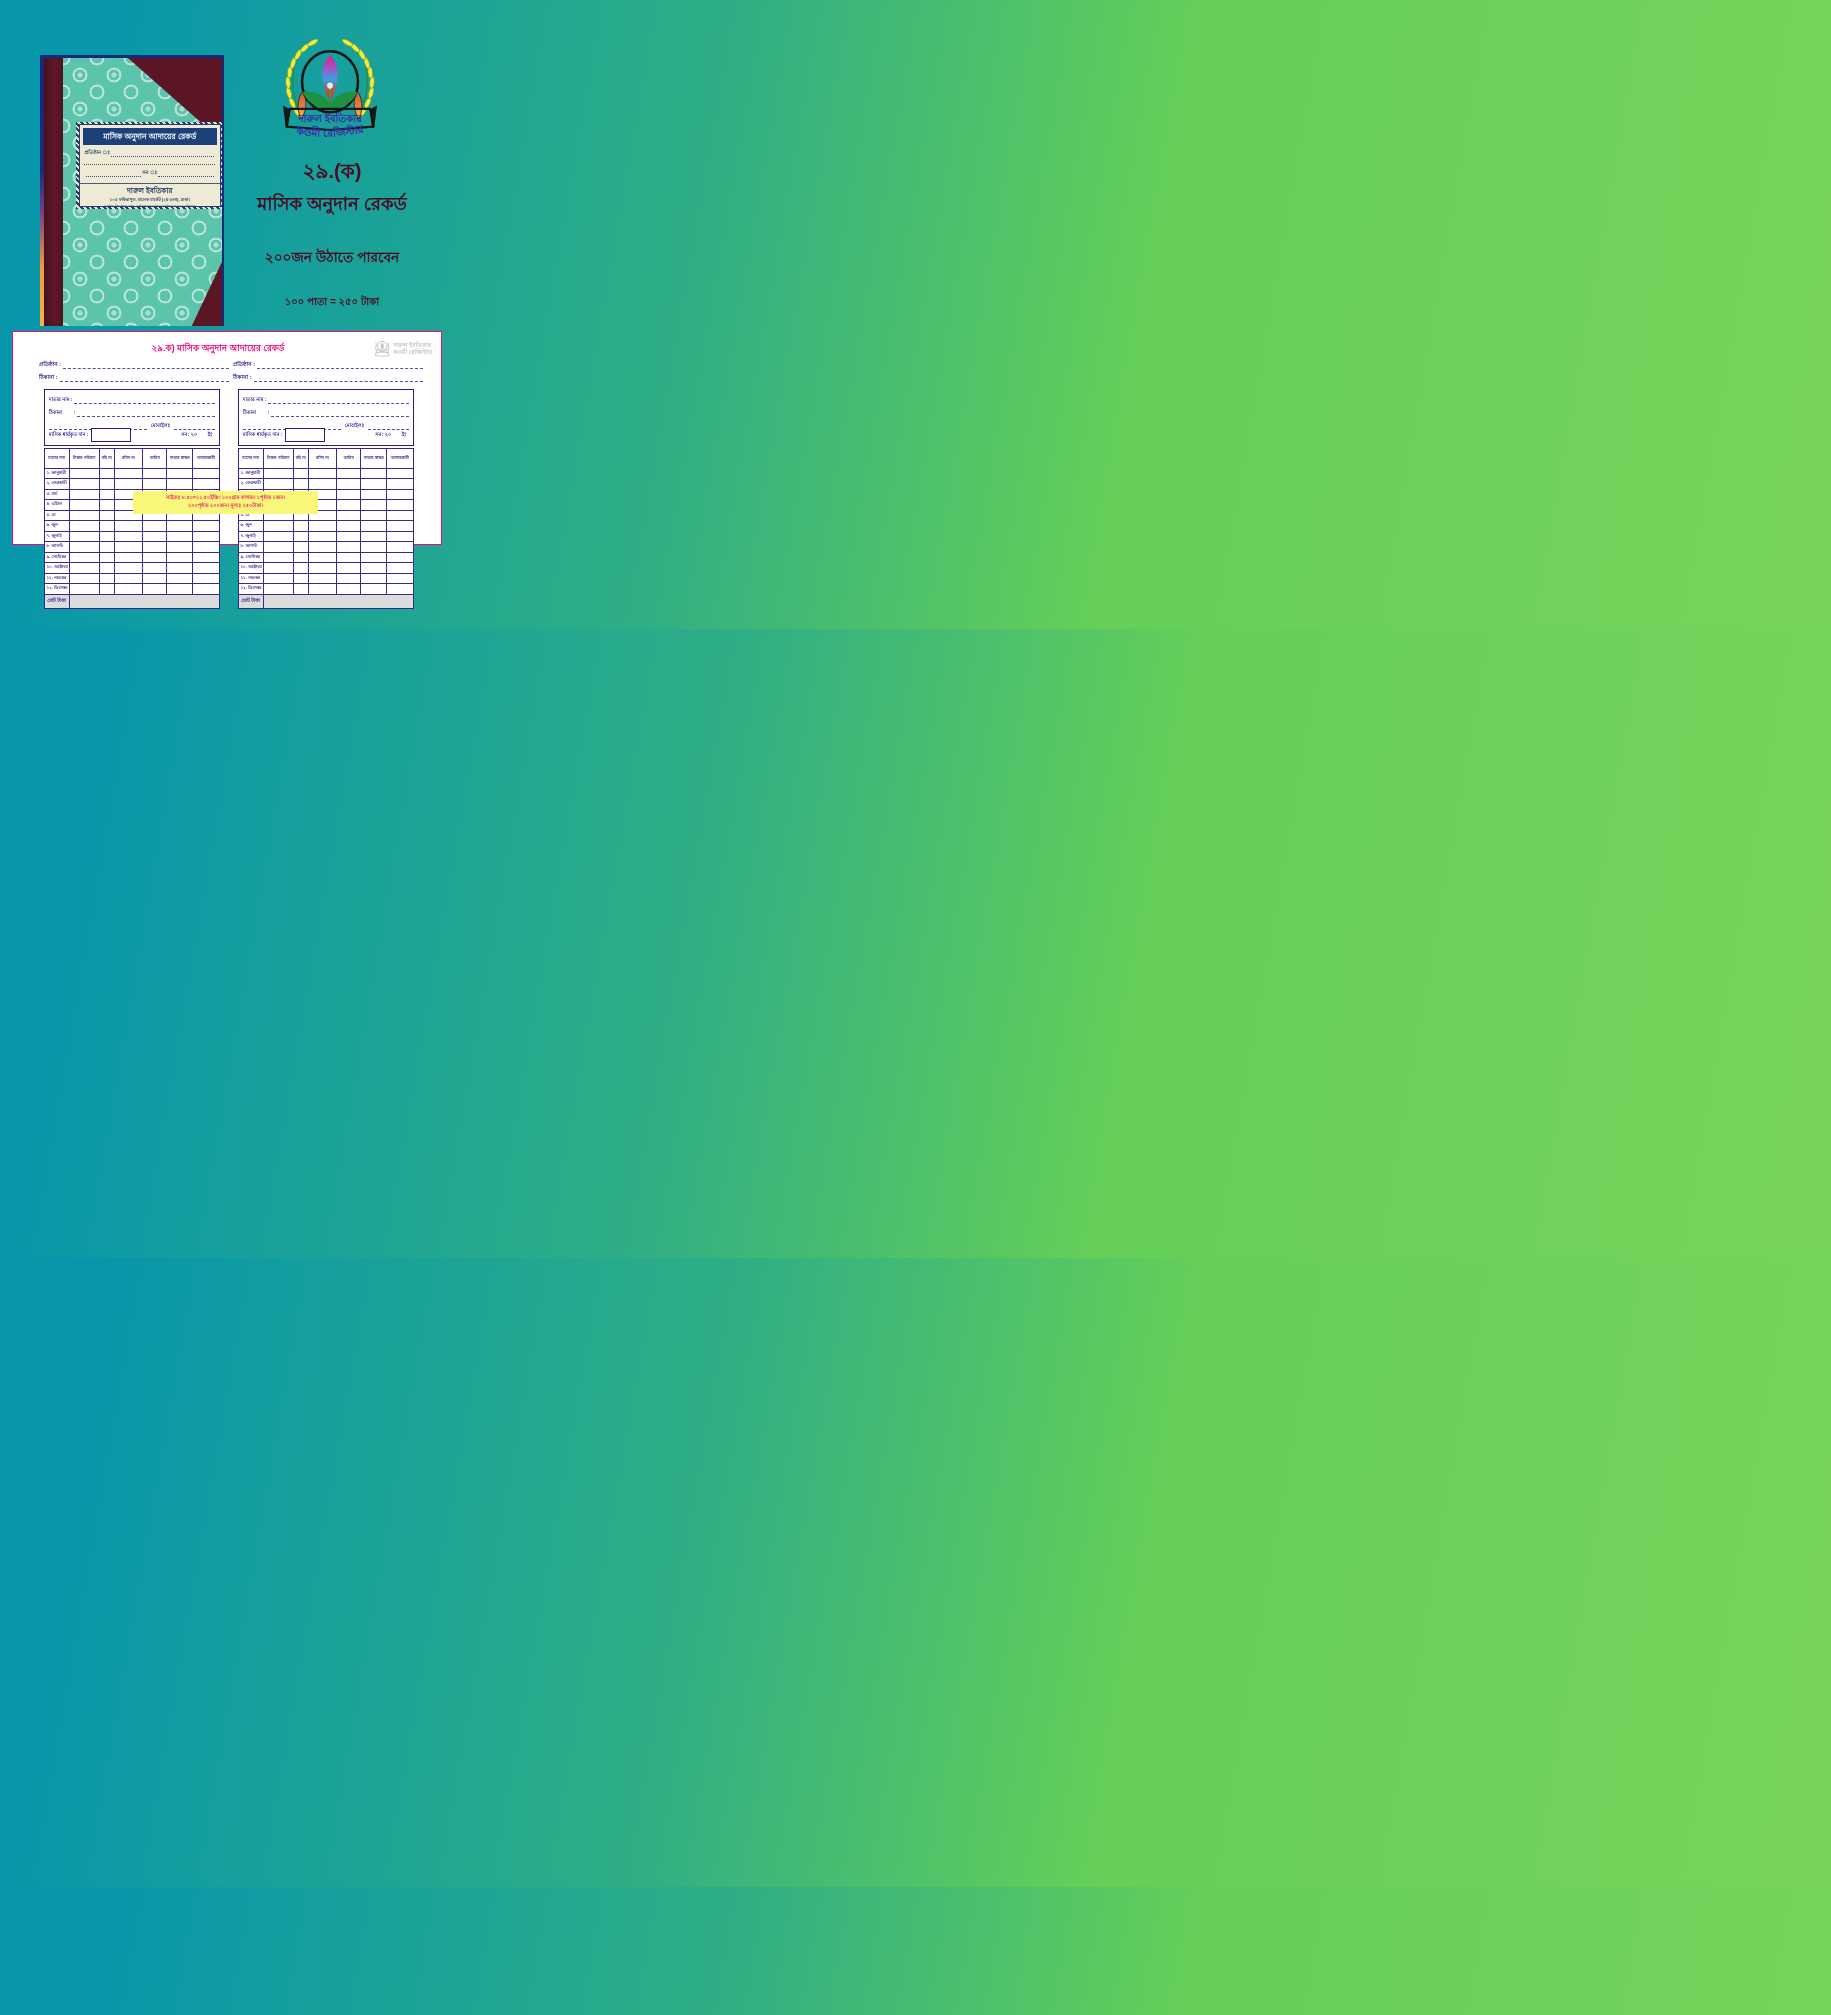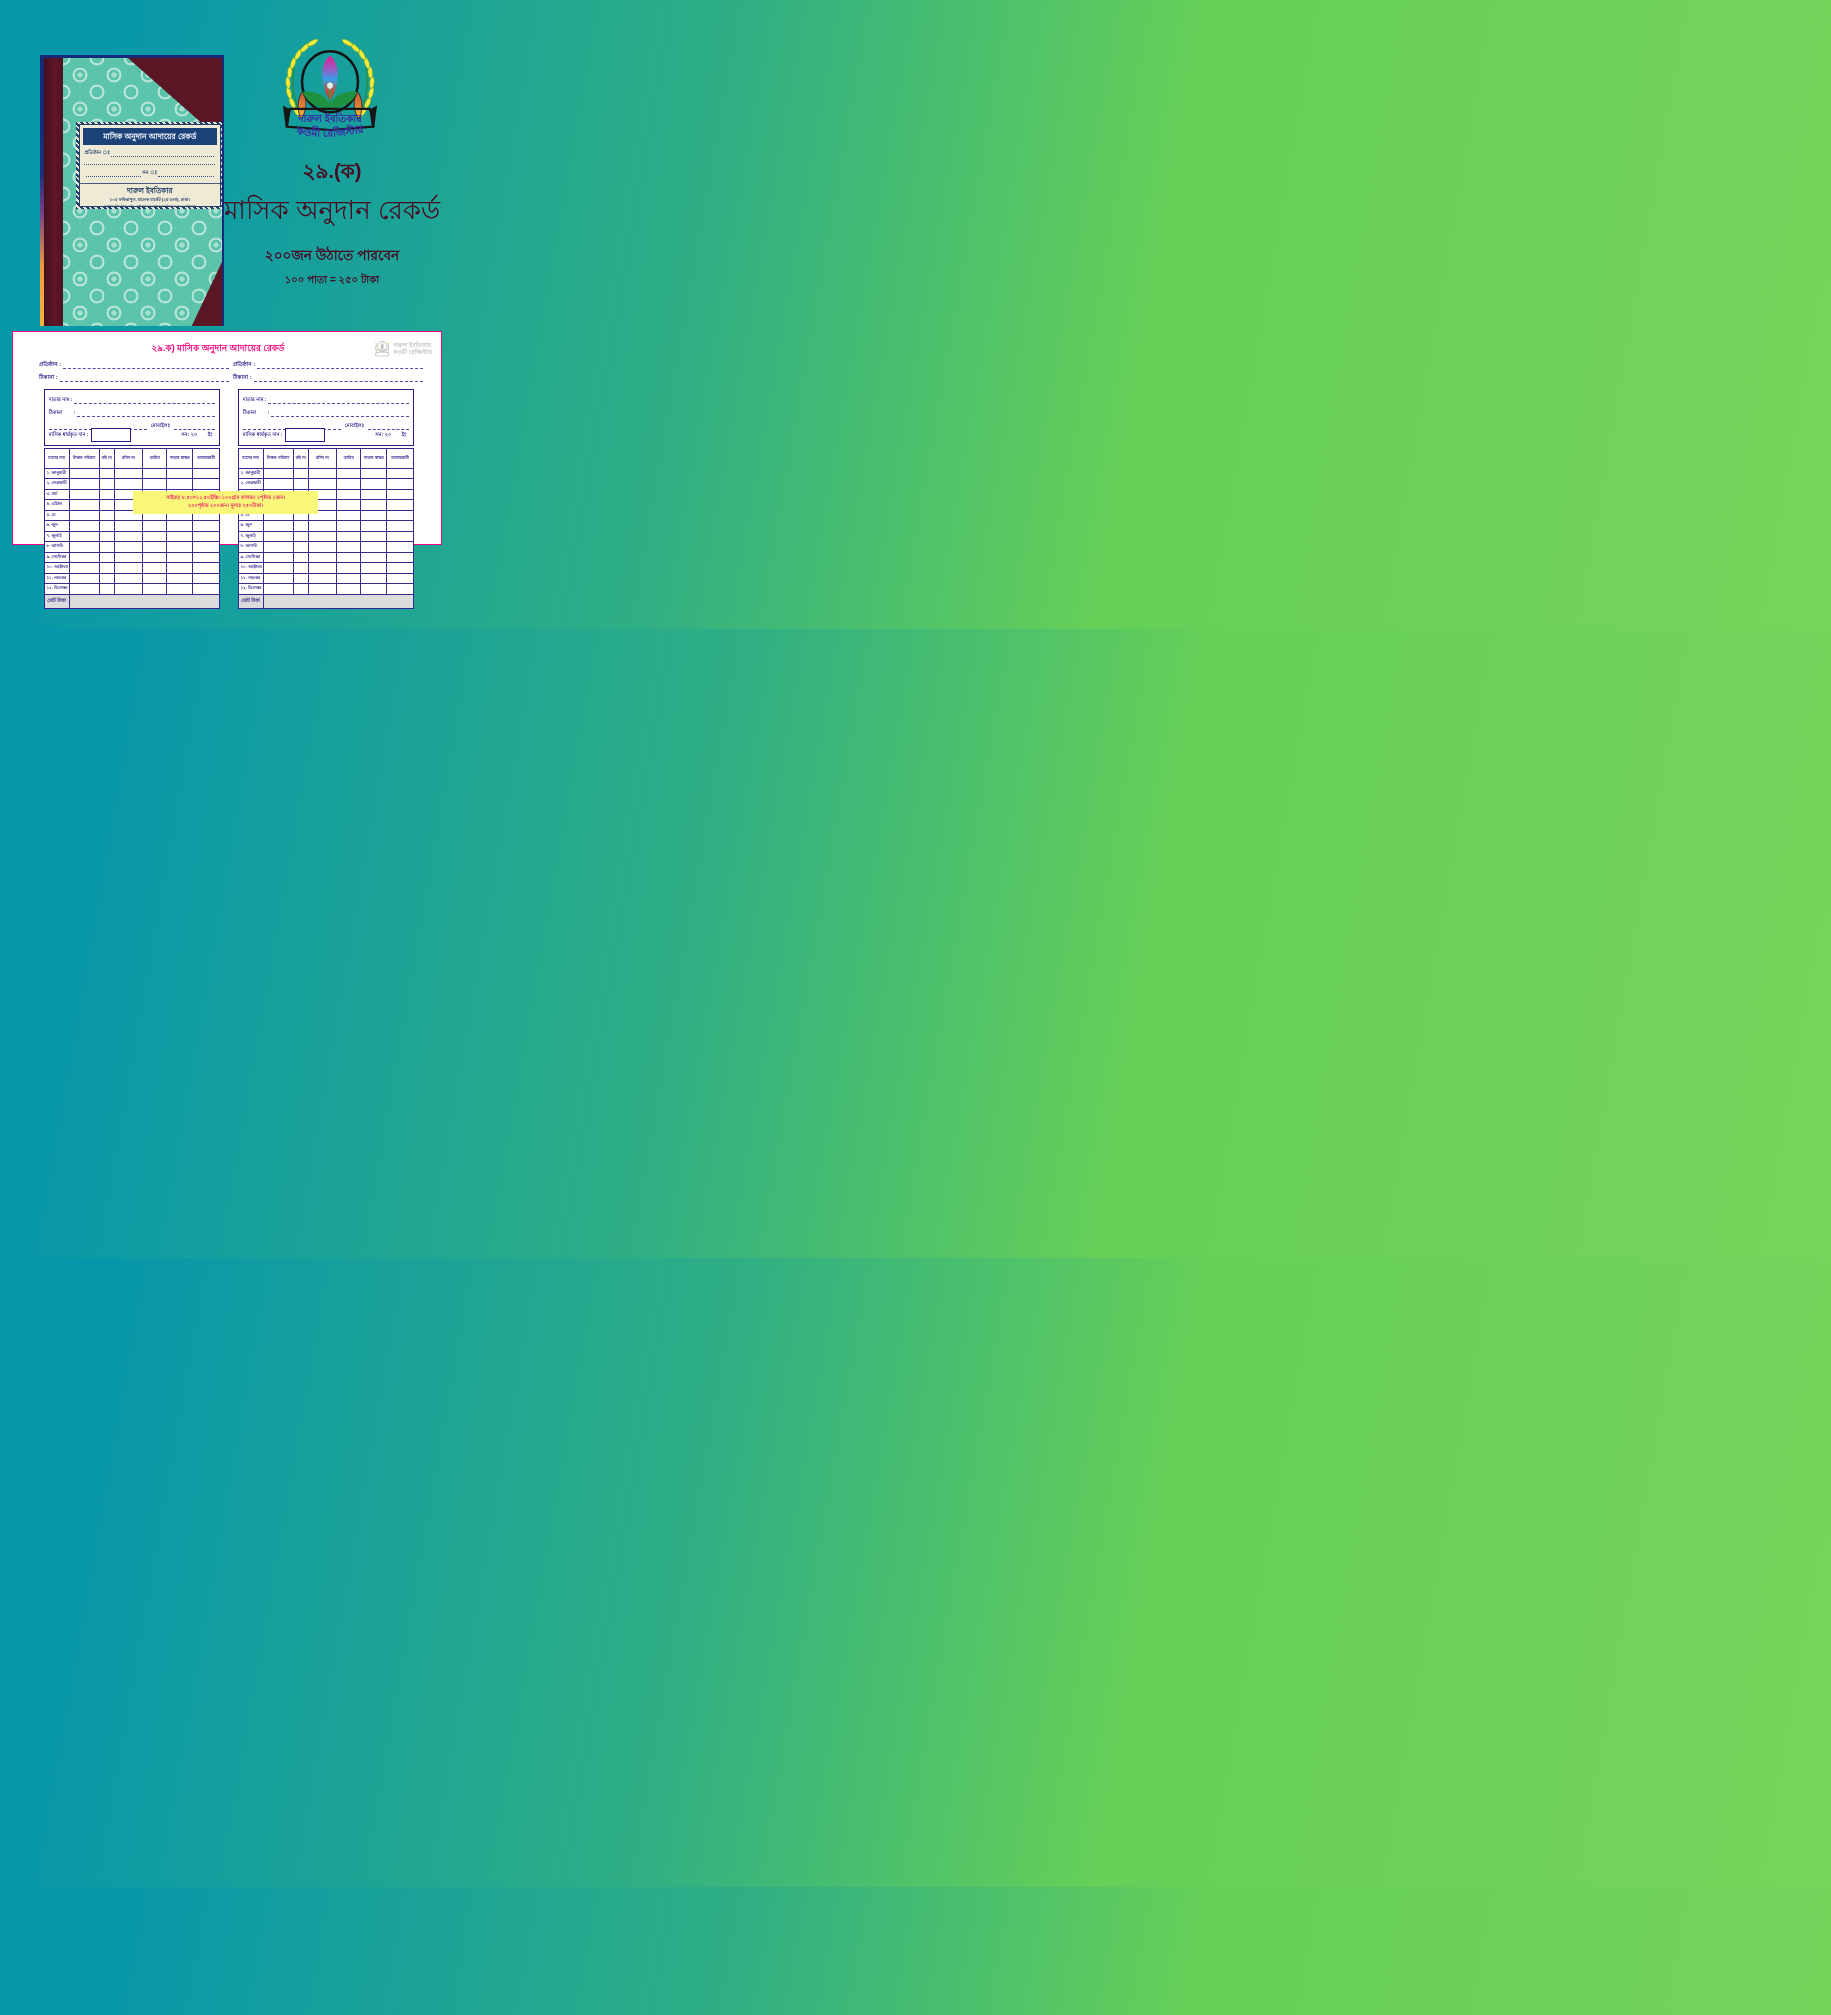--- a/index.html
+++ b/index.html
@@ -38,22 +38,22 @@
   .lpub{text-align:center;font-size:7.3px;font-weight:bold;}
   .laddr1{text-align:center;font-size:4.2px;font-weight:bold;}
   .laddr2{text-align:center;font-size:3.8px;}
 
   
   .logo{left:277px;top:35px;width:106px;height:104px;}
 
   
   .headline{left:221px;top:156px;width:222px;text-align:center;color:#470c24;white-space:nowrap;}
   .h-item{font-size:20px;font-weight:bold;margin-bottom:1px;}
-  .h-title{font-size:26px;font-weight:normal;margin-bottom:10px;}
-  .h-cap{font-size:13.7px;font-weight:bold;margin-bottom:4px;}
+  .h-title{font-size:18px;font-weight:bold;margin-bottom:25px;}
+  .h-cap{font-size:13.7px;font-weight:bold;margin-bottom:24px;}
   .h-price{font-size:10px;font-weight:bold;}
 
   
   .panel{left:12px;top:331px;width:430px;height:214px;box-sizing:border-box;
          background:#ffffff;border:1.2px solid #f00788;}
   .panel-title{position:absolute;left:48px;top:8.9px;width:314px;text-align:center;
                color:#f5077e;font-size:8.9px;font-weight:bold;white-space:nowrap;}
   .wm{position:absolute;right:8.9px;top:7.3px;display:flex;align-items:center;gap:2px;}
   .wm-text{color:#c7c7c7;font-weight:bold;font-size:6px;line-height:1.15;white-space:nowrap;}
 

